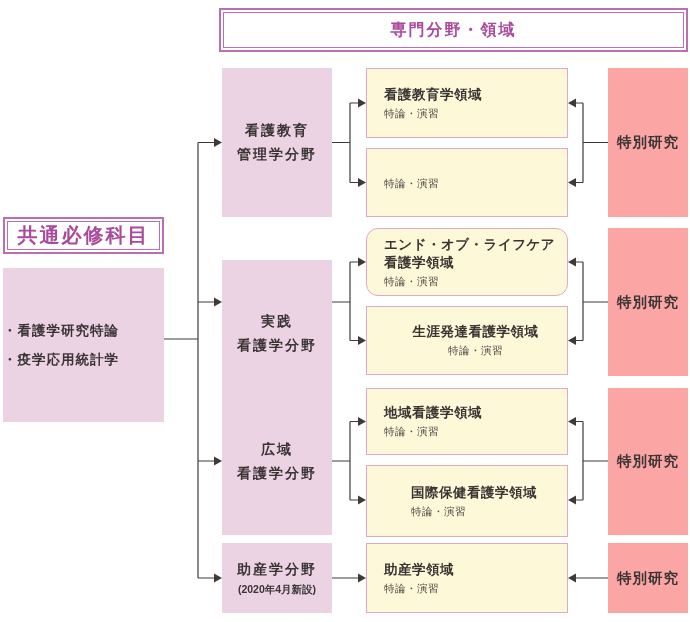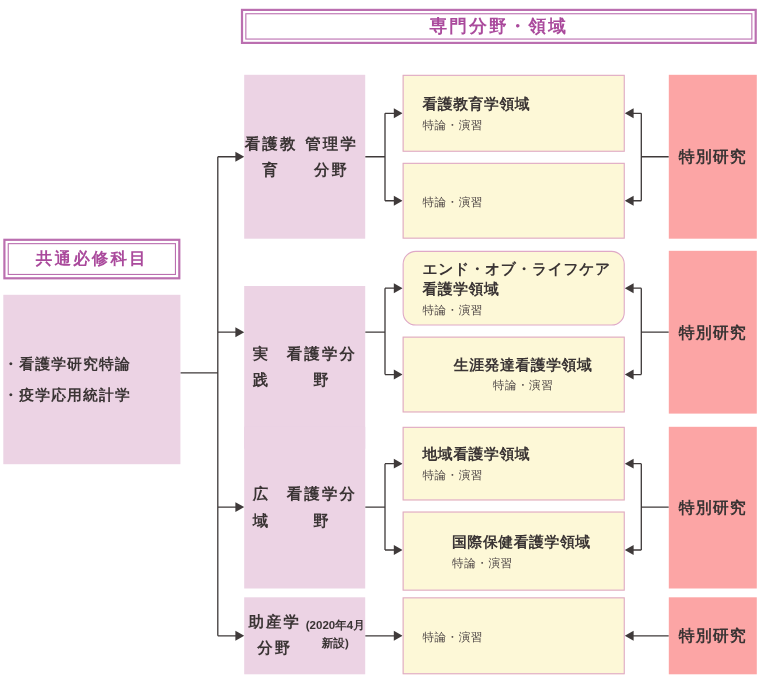--- a/index.html
+++ b/index.html
@@ -13,26 +13,26 @@
   
   .hdr{
     border:2px solid #bb6fb0;background:#ffffff;padding:2px;
     display:flex;
   }
   .hdr-inner{
     border:1px solid #bb6fb0;flex:1;display:flex;align-items:center;justify-content:center;
     color:#aa4a9c;font-weight:bold;letter-spacing:2px;
   }
   .hdr-top .hdr-inner{font-size:16px;}
-  .hdr-left .hdr-inner{font-size:15px;}
+  .hdr-left .hdr-inner{font-size:20px;}
   
   .pink{background:#ecd3e4;}
   .pink-light{background:#fca5a5;}
   .field-box{
-    left:222px;width:110px;display:flex;flex-direction:row;
+    left:222px;width:110px;display:flex;flex-direction:column;
     align-items:center;justify-content:center;text-align:center;
     font-weight:bold;font-size:14px;letter-spacing:2px;line-height:1.7;
   }
   .field-note{font-size:10.5px;letter-spacing:0;line-height:1.5;}
   .research-box{
     left:608px;width:80px;display:flex;align-items:center;justify-content:center;
     font-weight:bold;font-size:14.5px;letter-spacing:1px;
   }
   
   .cream{
@@ -81,21 +81,21 @@
       <polygon points="568,103 576,98.5 576,107.5"></polygon>
       <polygon points="568,182.5 576,178 576,187"></polygon>
       <polygon points="568,262 576,257.5 576,266.5"></polygon>
       <polygon points="568,340.5 576,336 576,345"></polygon>
       <polygon points="568,421.5 576,417 576,426"></polygon>
       <polygon points="568,500 576,495.5 576,504.5"></polygon>
       <polygon points="568,578 576,573.5 576,582.5"></polygon>
     </g>
   </svg>
 
-  <div class="abs hdr hdr-top" style="left:219px;top:8px;width:469px;height:32px;">
+  <div class="abs hdr hdr-top" style="left:219px;top:8px;width:469px;height:44px;">
     <div class="hdr-inner">専門分野・領域</div>
   </div>
 
   <div class="abs hdr hdr-left" style="left:3px;top:217px;width:161px;height:37px;">
     <div class="hdr-inner">共通必修科目</div>
   </div>
   <div class="abs pink common-box">
     <div>・看護学研究特論</div>
     <div>・疫学応用統計学</div>
   </div>
@@ -145,19 +145,20 @@
   </div>
   <div class="abs pink-light research-box" style="top:388px;height:147px;">
     <div>特別研究</div>
   </div>
 
   <div class="abs pink field-box" style="top:543px;height:70px;">
     <div>助産学分野</div>
     <div class="field-note">(2020年4月新設)</div>
   </div>
   <div class="abs cream" style="top:543px;height:70px;">
+    <div class="cream-title">助産学領域</div>
     <div class="cream-sub">特論・演習</div>
   </div>
   <div class="abs pink-light research-box" style="top:543px;height:70px;">
     <div>特別研究</div>
   </div>
 
 </div>
 
 </body></html>

